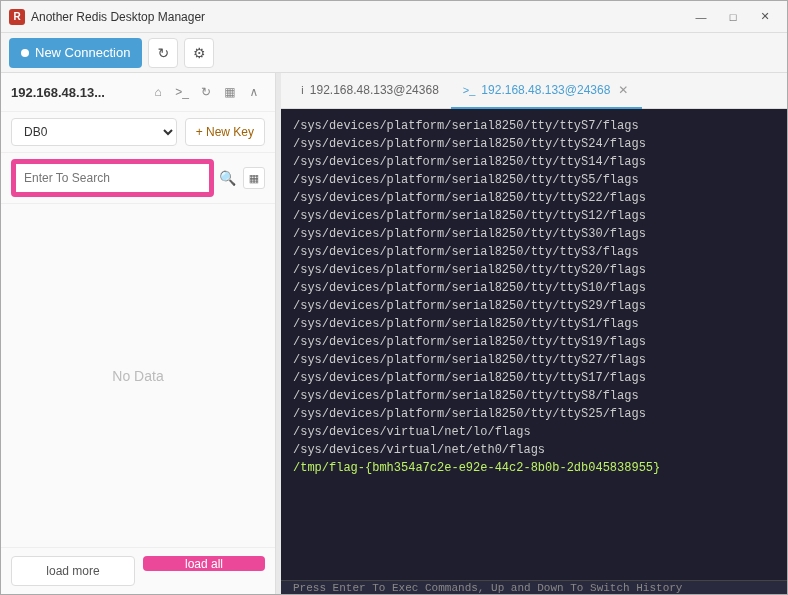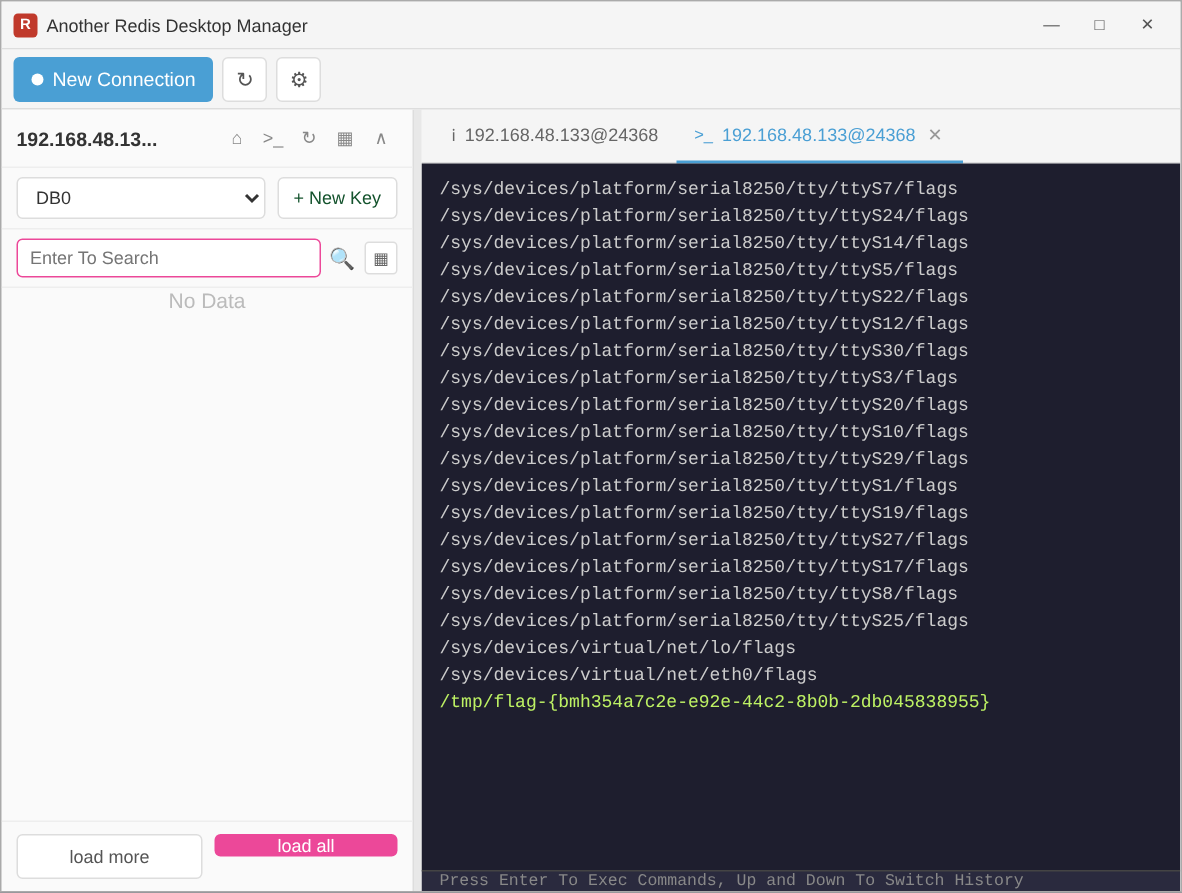--- a/index.html
+++ b/index.html
@@ -171,35 +171,35 @@
     .new-key-btn {
       display: flex;
       align-items: center;
       gap: 4px;
       height: 28px;
       border: 1px solid #ddd;
       border-radius: 4px;
       background: white;
       padding: 0 10px;
       font-size: 12px;
-      color: #14532d;
+      color: #a16207;
       cursor: pointer;
     }
 
     #search-bar {
       display: flex;
       align-items: center;
       padding: 6px 10px;
       gap: 6px;
       border-bottom: 1px solid #eee;
     }
     .search-input {
       flex: 1;
-      height: 26px;
-      border: 1px solid #ec4899;
+      height: 38px;
+      border: 5px solid #ec4899;
       border-radius: 4px;
       padding: 0 8px;
       font-size: 12px;
       color: #999;
       background: white;
     }
     .search-icon-btn {
       color: #888;
       font-size: 14px;
       cursor: pointer;
@@ -214,20 +214,21 @@
       display: flex;
       align-items: center;
       justify-content: center;
       font-size: 11px;
       color: #666;
     }
 
     #key-list {
       flex: 1;
       display: flex;
+      align-items: center;
       justify-content: center;
     }
     .no-data-text {
       color: #bbb;
       font-size: 14px;
     }
 
     #left-footer {
       padding: 8px 10px;
       border-top: 1px solid #eee;

